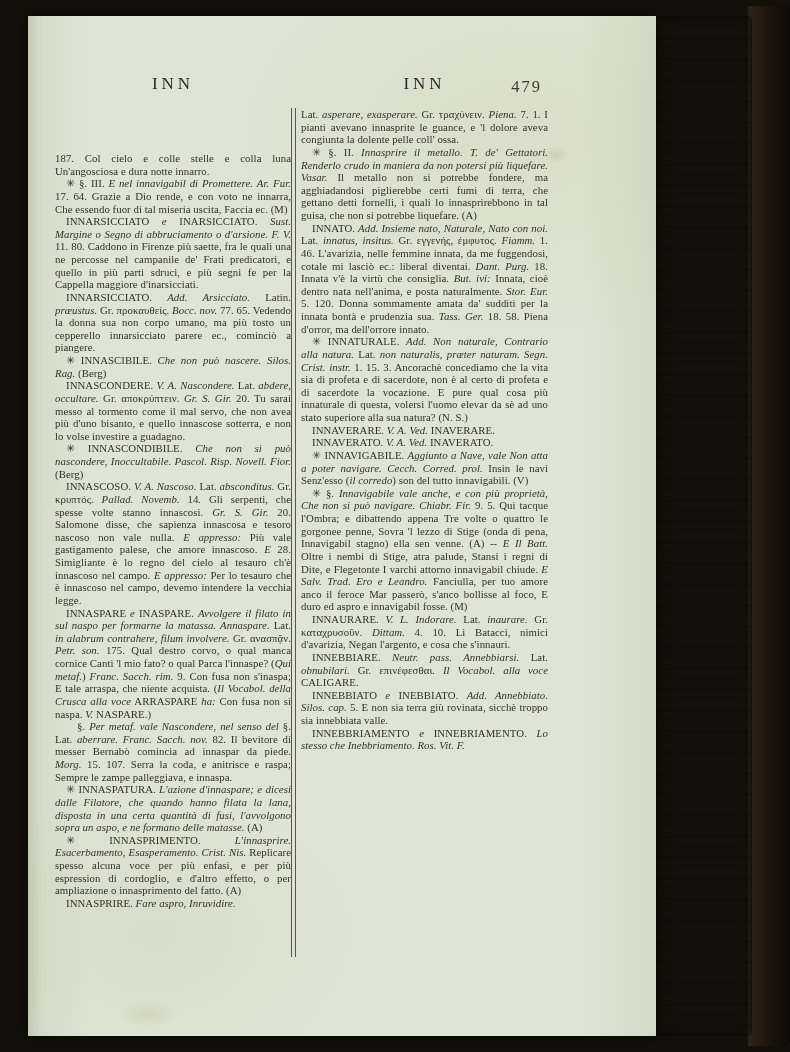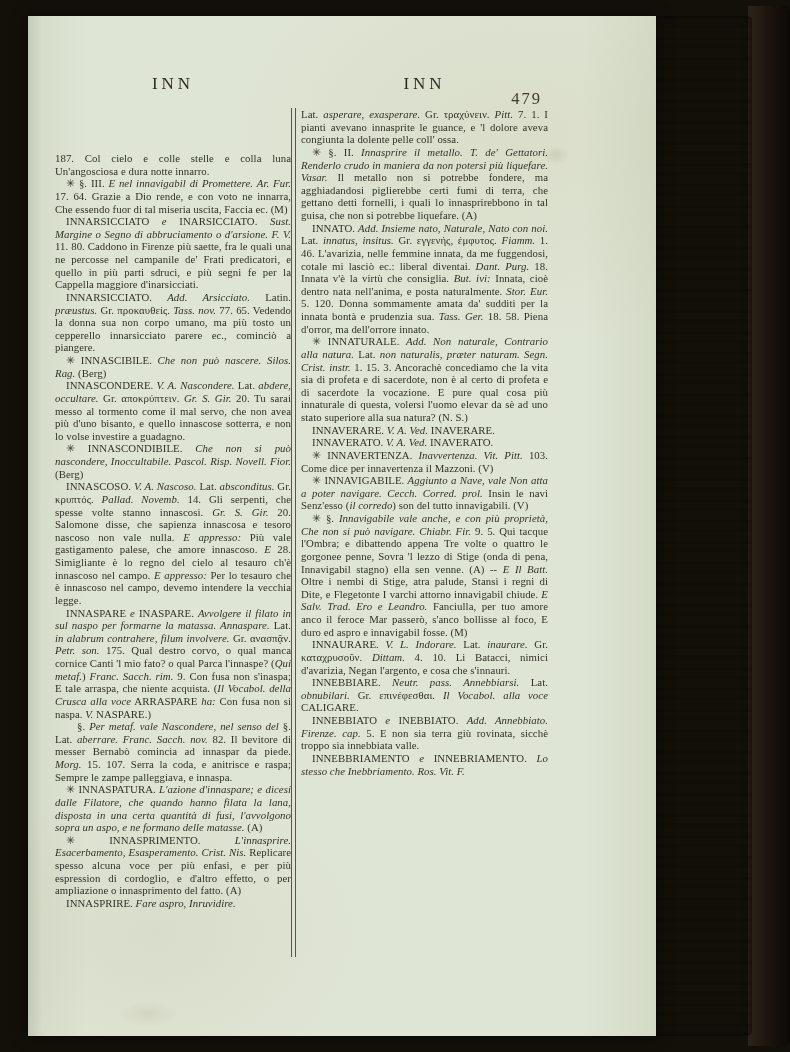--- a/index.html
+++ b/index.html
@@ -42,21 +42,21 @@
       radial-gradient(ellipse 300px 220px at 20% 90%,rgba(160,150,120,.10),rgba(0,0,0,0) 70%),
       linear-gradient(to right,#c3cab6 0,#d6ddca 14px,var(--paper,#dfe5d4) 60px,var(--paper,#dfe5d4) 88%,#d3dac6 100%),
     var(--paper,#dfe5d4);
     box-shadow:0 0 14px rgba(0,0,0,.55);
     color:var(--ink,#33302a);
   }
   .running-head{position:absolute;top:58px;height:24px;font-size:17px;letter-spacing:4px;
     color:#2c2922;text-align:center;}
   .rh-left{left:27px;width:236px;}
   .rh-right{left:273px;width:247px;}
-  .page-number{position:absolute;right:6px;top:15px;font-size:16.5px;letter-spacing:2px;color:#403a2e;}
+  .page-number{position:absolute;right:6px;top:3px;font-size:16.5px;letter-spacing:2px;color:#403a2e;}
   .col{position:absolute;top:92px;height:852px;overflow:hidden;
     font-size:10.8px;line-height:12.62px;text-align:justify;
     color:var(--ink,#33302a);letter-spacing:.05px;}
   .col-left{left:27px;width:236px;margin-top:44px;}
   .col-right{left:273px;width:247px;}
   .divider{position:absolute;left:263px;top:92px;height:849px;width:3px;
     border-left:1px solid var(--divider,#5a5449);
     border-right:1px solid var(--divider,#5a5449);}
   .para{margin:0;}
   .ind0{text-indent:0;}
@@ -83,43 +83,42 @@
 
     <div class="running-head rh-right">
       <span>INN</span>
       <span class="page-number">479</span>
     </div>
 
     <div class="col col-left">
         <p class="para ind0">187. Col cielo e colle stelle e colla luna Un'angosciosa e dura notte innarro.</p>
         <p class="para ind1">✳ §. III. <i>E nel innavigabil di Promettere.</i> <i>Ar. Fur.</i> 17. 64. Grazie a Dio rende, e con voto ne innarra, Che essendo fuor di tal miseria uscita, Faccia ec. (M)</p>
         <p class="para ind1">INNARSICCIATO <i>e</i> INARSICCIATO. <i>Sust. Margine o Segno di abbruciamento o d'arsione.</i> <i>F. V.</i> 11. 80. Caddono in Firenze più saette, fra le quali una ne percosse nel campanile de' Frati predicatori, e quello in più parti sdruci, e più segni fe per la Cappella maggiore d'inarsicciati.</p>
-        <p class="para ind1">INNARSICCIATO. <i>Add. Arsicciato.</i> Latin. <i>præustus.</i> Gr. προκαυθείς. <i>Tass. nov.</i> 77. 65. Vedendo la donna sua non corpo umano, ma più tosto un cepperello innarsicciato parere ec., cominciò a piangere.</p>
+        <p class="para ind1">INNARSICCIATO. <i>Add. Arsicciato.</i> Latin. <i>præustus.</i> Gr. προκαυθείς. <i>Bocc. nov.</i> 77. 65. Vedendo la donna sua non corpo umano, ma più tosto un cepperello innarsicciato parere ec., cominciò a piangere.</p>
         <p class="para ind1">✳ INNASCIBILE. <i>Che non può nascere.</i> <i>Silos. Rag.</i> (Berg)</p>
         <p class="para ind1">INNASCONDERE. <i>V. A. Nascondere.</i> Lat. <i>abdere, occultare.</i> Gr. αποκρύπτειν. <i>Gr. S. Gir.</i> 20. Tu sarai messo al tormento come il mal servo, che non avea più d'uno bisanto, e quello innascose sotterra, e non lo volse investire a guadagno.</p>
         <p class="para ind1">✳ INNASCONDIBILE. <i>Che non si può nascondere, Inoccultabile.</i> <i>Pascol. Risp. Novell. Fior.</i> (Berg)</p>
         <p class="para ind1">INNASCOSO. <i>V. A. Nascoso.</i> Lat. <i>absconditus.</i> Gr. κρυπτός. <i>Pallad. Novemb.</i> 14. Gli serpenti, che spesse volte stanno innascosi. <i>Gr. S. Gir.</i> 20. Salomone disse, che sapienza innascosa e tesoro nascoso non vale nulla. <i>E appresso:</i> Più vale gastigamento palese, che amore innascoso. <i>E</i> 28. Simigliante è lo regno del cielo al tesauro ch'è innascoso nel campo. <i>E appresso:</i> Per lo tesauro che è innascoso nel campo, devemo intendere la vecchia legge.</p>
         <p class="para ind1">INNASPARE <i>e</i> INASPARE. <i>Avvolgere il filato in sul naspo per formarne la matassa. Annaspare.</i> Lat. <i>in alabrum contrahere, filum involvere.</i> Gr. ανασπᾷν. <i>Petr. son.</i> 175. Qual destro corvo, o qual manca cornice Canti 'l mio fato? o qual Parca l'innaspe? (<i>Qui metaf.</i>) <i>Franc. Sacch. rim.</i> 9. Con fusa non s'inaspa; E tale arraspa, che niente acquista. (<i>Il Vocabol. della Crusca alla voce</i> ARRASPARE <i>ha:</i> Con fusa non si naspa. <i>V.</i> NASPARE.)</p>
         <p class="para ind2">§. <i>Per metaf. vale Nascondere, nel senso del</i> §. Lat. <i>aberrare.</i> <i>Franc. Sacch. nov.</i> 82. Il bevitore di messer Bernabò comincia ad innaspar da piede. <i>Morg.</i> 15. 107. Serra la coda, e anitrisce e raspa; Sempre le zampe palleggiava, e innaspa.</p>
         <p class="para ind1">✳ INNASPATURA. <i>L'azione d'innaspare; e dicesi dalle Filatore, che quando hanno filata la lana, disposta in una certa quantità di fusi, l'avvolgono sopra un aspo, e ne formano delle matasse.</i> (A)</p>
         <p class="para ind1">✳ INNASPRIMENTO. <i>L'innasprire. Esacerbamento, Esasperamento.</i> <i>Crist. Nis.</i> Replicare spesso alcuna voce per più enfasi, e per più espression di cordoglio, e d'altro effetto, o per ampliazione o innasprimento del fatto. (A)</p>
         <p class="para ind1">INNASPRIRE. <i>Fare aspro, Inruvidire.</i></p>
       </div>
 
     <div class="divider"></div>
 
     <div class="col col-right">
-        <p class="para ind0">Lat. <i>asperare, exasperare.</i> Gr. τραχύνειν. <i>Pitt.</i> 7. 1. I pianti avevano innasprite le guance, e 'l dolore aveva congiunta la dolente pelle coll' ossa.</p>
+        <p class="para ind0">Lat. <i>asperare, exasperare.</i> Gr. τραχύνειν. <i>Piena.</i> 7. 1. I pianti avevano innasprite le guance, e 'l dolore aveva congiunta la dolente pelle coll' ossa.</p>
         <p class="para ind1">✳ §. II. <i>Innasprire il metallo. T. de' Gettatori. Renderlo crudo in maniera da non potersi più liquefare.</i> <i>Vasar.</i> Il metallo non si potrebbe fondere, ma agghiadandosi piglierebbe certi fumi di terra, che gettano detti fornelli, i quali lo innasprirebbono in tal guisa, che non si potrebbe liquefare. (A)</p>
         <p class="para ind1">INNATO. <i>Add. Insieme nato, Naturale, Nato con noi.</i> Lat. <i>innatus, insitus.</i> Gr. εγγενής, έμφυτος. <i>Fiamm.</i> 1. 46. L'avarizia, nelle femmine innata, da me fuggendosi, cotale mi lasciò ec.: liberal diventai. <i>Dant. Purg.</i> 18. Innata v'è la virtù che consiglia. <i>But. ivi:</i> Innata, cioè dentro nata nell'anima, e posta naturalmente. <i>Stor. Eur.</i> 5. 120. Donna sommamente amata da' sudditi per la innata bontà e prudenzia sua. <i>Tass. Ger.</i> 18. 58. Piena d'orror, ma dell'orrore innato.</p>
         <p class="para ind1">✳ INNATURALE. <i>Add. Non naturale, Contrario alla natura.</i> Lat. <i>non naturalis, præter naturam.</i> <i>Segn. Crist. instr.</i> 1. 15. 3. Ancorachè concediamo che la vita sia di profeta e di sacerdote, non è al certo di profeta e di sacerdote la vocazione. E pure qual cosa più innaturale di questa, volersi l'uomo elevar da sè ad uno stato superiore alla sua natura? (N. S.)</p>
         <p class="para ind1">INNAVERARE. <i>V. A. Ved.</i> INAVERARE.</p>
         <p class="para ind1">INNAVERATO. <i>V. A. Ved.</i> INAVERATO.</p>
-        <p class="para ind1">✳ INNAVERTENZA. <i>Inavvertenza.</i> <i>Vit. Pitt.</i> 103. Come dice per innavertenza il Mazzoni. (V)</p>
         <p class="para ind1">✳ INNAVIGABILE. <i>Aggiunto a Nave, vale Non atta a poter navigare.</i> <i>Cecch. Corred. prol.</i> Insin le navi Senz'esso (<i>il corredo</i>) son del tutto innavigabili. (V)</p>
         <p class="para ind1">✳ §. <i>Innavigabile vale anche, e con più proprietà, Che non si può navigare.</i> <i>Chiabr. Fir.</i> 9. 5. Qui tacque l'Ombra; e dibattendo appena Tre volte o quattro le gorgonee penne, Sovra 'l lezzo di Stige (onda di pena, Innavigabil stagno) ella sen venne. (A) -- <i>E Il Batt.</i> Oltre i nembi di Stige, atra palude, Stansi i regni di Dite, e Flegetonte I varchi attorno innavigabil chiude. <i>E Salv. Trad. Ero e Leandro.</i> Fanciulla, per tuo amore anco il feroce Mar passerò, s'anco bollisse al foco, E duro ed aspro e innavigabil fosse. (M)</p>
         <p class="para ind1">INNAURARE. <i>V. L. Indorare.</i> Lat. <i>inaurare.</i> Gr. καταχρυσοῦν. <i>Dittam.</i> 4. 10. Li Batacci, nimici d'avarizia, Negan l'argento, e cosa che s'innauri.</p>
         <p class="para ind1">INNEBBIARE. <i>Neutr. pass. Annebbiarsi.</i> Lat. <i>obnubilari.</i> Gr. επινέφεσθαι. <i>Il Vocabol. alla voce</i> CALIGARE.</p>
-        <p class="para ind1">INNEBBIATO <i>e</i> INEBBIATO. <i>Add. Annebbiato.</i> <i>Firenze. cap.</i> 5. E non sia terra giù rovinata, sicchè troppo sia innebbiata valle.</p>
+        <p class="para ind1">INNEBBIATO <i>e</i> INEBBIATO. <i>Add. Annebbiato.</i> <i>Silos. cap.</i> 5. E non sia terra giù rovinata, sicchè troppo sia innebbiata valle.</p>
         <p class="para ind1">INNEBBRIAMENTO <i>e</i> INNEBRIAMENTO. <i>Lo stesso che Inebbriamento.</i> <i>Ros. Vit. F.</i></p>
       </div>
   </div>
 </div>
 
 </body></html>

